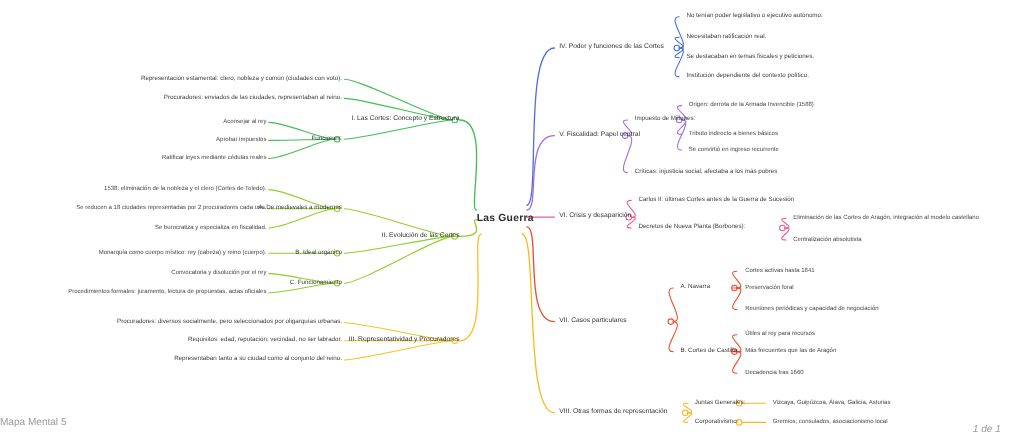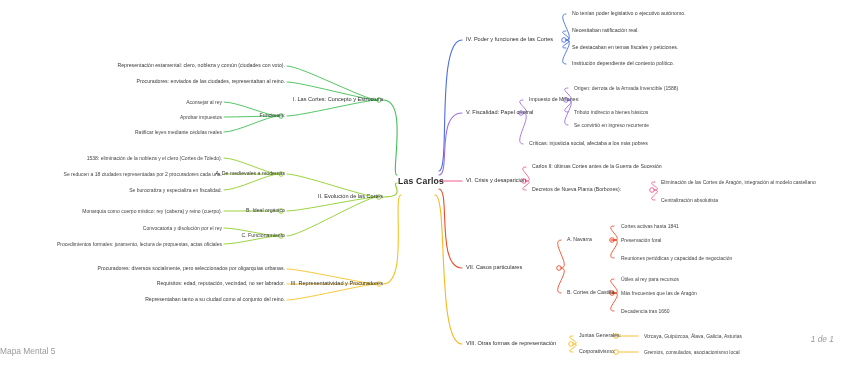--- a/index.html
+++ b/index.html
@@ -11,21 +11,21 @@
   .node{position:absolute;font-size:5.2px;color:#3b3b3b;white-space:nowrap;line-height:1;}
   .node.r{transform:translateY(-50%);}
   .node.l{transform:translate(-100%,-50%);}
   .lvl1{font-size:5.6px;color:#2f2f2f;}
   .lvl2{font-size:5.2px;color:#3a3a3a;}
   .lvl3{font-size:5.0px;color:#454545;}
   #root{position:absolute;font-size:8.6px;font-weight:bold;color:#2b2b2b;
         letter-spacing:.2px;transform:translate(-50%,-50%);white-space:nowrap;}
   .footer{position:absolute;font-size:8.4px;color:#9a9a9a;}
   #footer-left{left:0;top:346px;}
-  #footer-right{right:14px;top:334px;font-style:italic;}
+  #footer-right{right:14px;top:352px;font-style:italic;}
 </style>
 </head>
 <body>
 
 <div id="stage">
   <svg class="links" id="links" viewBox="0 0 848 370">
       <path d="M397,175 C390,175 409,100 383,100" stroke="#3fbf52" stroke-width="1.1" fill="none" stroke-linecap="round"></path>
       <circle cx="379" cy="100" r="2.3" fill="#fff" stroke="#3fbf52" stroke-width="0.9"></circle>
       <path d="M377,100 C365,100 301,66 287,66" stroke="#3fbf52" stroke-width="0.9" fill="none" stroke-linecap="round"></path>
       <path d="M377,100 C365,100 301,82 287,82" stroke="#3fbf52" stroke-width="0.9" fill="none" stroke-linecap="round"></path>
@@ -88,21 +88,21 @@
       <path d="M614,293 C626,293 602,311 614,311" stroke="#ef4b2a" stroke-width="0.9" fill="none" stroke-linecap="round"></path>
       <path d="M435,195 C448.5,195 436,344 462,344" stroke="#f7b81c" stroke-width="1.1" fill="none" stroke-linecap="round"></path>
       <circle cx="571" cy="344" r="2.3" fill="#fff" stroke="#f7b81c" stroke-width="0.9"></circle>
       <path d="M573,344 C585,344 561,336 573,336" stroke="#f7b81c" stroke-width="0.9" fill="none" stroke-linecap="round"></path>
       <path d="M573,344 C585,344 561,352 573,352" stroke="#f7b81c" stroke-width="0.9" fill="none" stroke-linecap="round"></path>
       <circle cx="616" cy="336" r="2.3" fill="#fff" stroke="#f7b81c" stroke-width="0.9"></circle>
       <path d="M619,336 L638,336" stroke="#f7b81c" stroke-width="0.9" fill="none" stroke-linecap="round"></path>
       <circle cx="616" cy="352" r="2.3" fill="#fff" stroke="#f7b81c" stroke-width="0.9"></circle>
       <path d="M619,352 L638,352" stroke="#f7b81c" stroke-width="0.9" fill="none" stroke-linecap="round"></path>
     </svg>
-  <div id="root" style="left: 421px; top: 181px;">Las Carlos</div>
+  <div id="root" style="left: 421px; top: 181px;">Las Guerra</div>
   <div id="nodes">
       <div class="node l lvl1" style="left: 383px; top: 100px;">I. Las Cortes: Concepto y Estructura</div>
       <div class="node l lvl2" style="left: 285px; top: 66px;">Representación estamental: clero, nobleza y común (ciudades con voto).</div>
       <div class="node l lvl2" style="left: 285px; top: 82px;">Procuradores: enviados de las ciudades, representaban al reino.</div>
       <div class="node l lvl2" style="left: 285px; top: 116px;">Funciones:</div>
       <div class="node l lvl3" style="left: 222px; top: 102px;">Aconsejar al rey</div>
       <div class="node l lvl3" style="left: 222px; top: 117px;">Aprobar impuestos</div>
       <div class="node l lvl3" style="left: 222px; top: 132px;">Ratificar leyes mediante cédulas reales</div>
       <div class="node l lvl1" style="left: 383px; top: 197px;">II. Evolución de las Cortes</div>
       <div class="node l lvl2" style="left: 285px; top: 174px;">A. De medievales a modernas</div>

